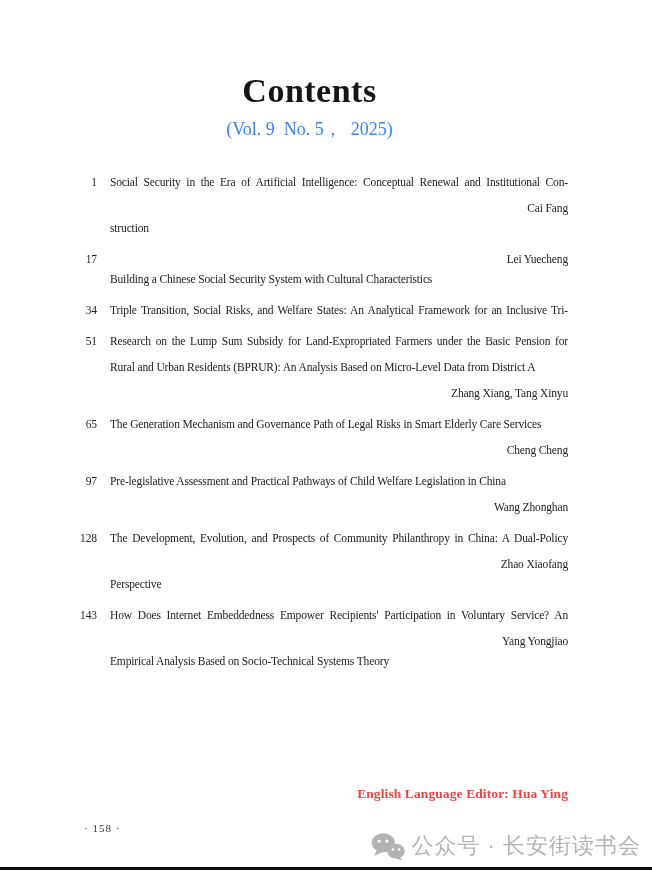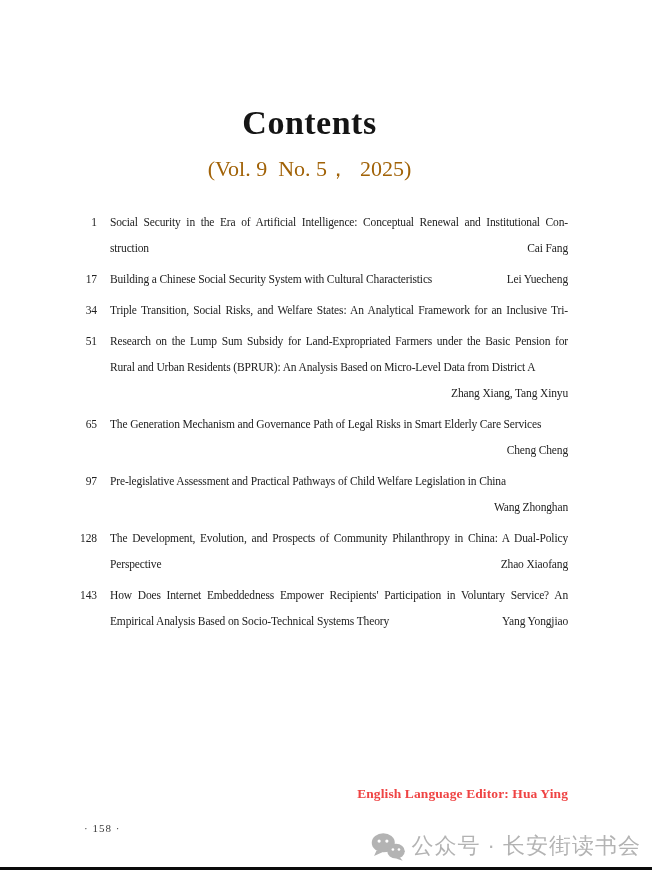--- a/index.html
+++ b/index.html
@@ -4,47 +4,47 @@
 <style>
   html, body { margin: 0; padding: 0; }
   body {
     width: 652px; height: 874px;
     background: #ffffff;
     position: relative;
     overflow: hidden;
     font-family: "Liberation Serif", "DejaVu Serif", serif;
     color: #1c1c1c;
   }
-  .page { padding: 104px 84px 0 67px; }
+  .page { padding: 72px 84px 0 67px; }
 
   .header { text-align: center; width: 485px; }
   .title {
     font-size: 34px; font-weight: bold; line-height: 38px;
     letter-spacing: 0.5px; color: #151515;
   }
   .subtitle {
-    font-size: 22px; line-height: 24px; margin-top: 15px; color: #a16207;
+    font-size: 18px; line-height: 24px; margin-top: 7px; color: #3b82f6;
   }
 
   .entries { margin-top: 28px; }
   .entry { display: flex; margin-bottom: 5px; }
   .num {
     width: 30px; flex: 0 0 30px; text-align: right;
     font-size: 11.5px; line-height: 26px; letter-spacing: -0.1px;
     margin-right: 13px; color: #222;
   }
   .entry-body { width: 458px; flex: 0 0 458px; }
   .line {
     font-size: 11.5px; line-height: 26px; letter-spacing: -0.15px;
     white-space: nowrap; overflow: hidden; color: #222;
   }
   .line.full  { text-align: justify; text-align-last: justify; }
   .line.plain { text-align: left; }
   .line.split { display: flex; justify-content: space-between; }
-  .line.split .left  { white-space: nowrap; }
+  .line.split .left  { white-space: nowrap; margin-top: 20px; }
   .line.split .right { white-space: nowrap; }
   .line.author { text-align: right; }
 
   .editor-note {
     position: absolute; right: 84px; top: 786px;
     font-size: 13.5px; font-weight: bold; color: #ef4444;
     letter-spacing: 0.1px;
   }
   .folio {
     position: absolute; left: 84px; top: 822px;

